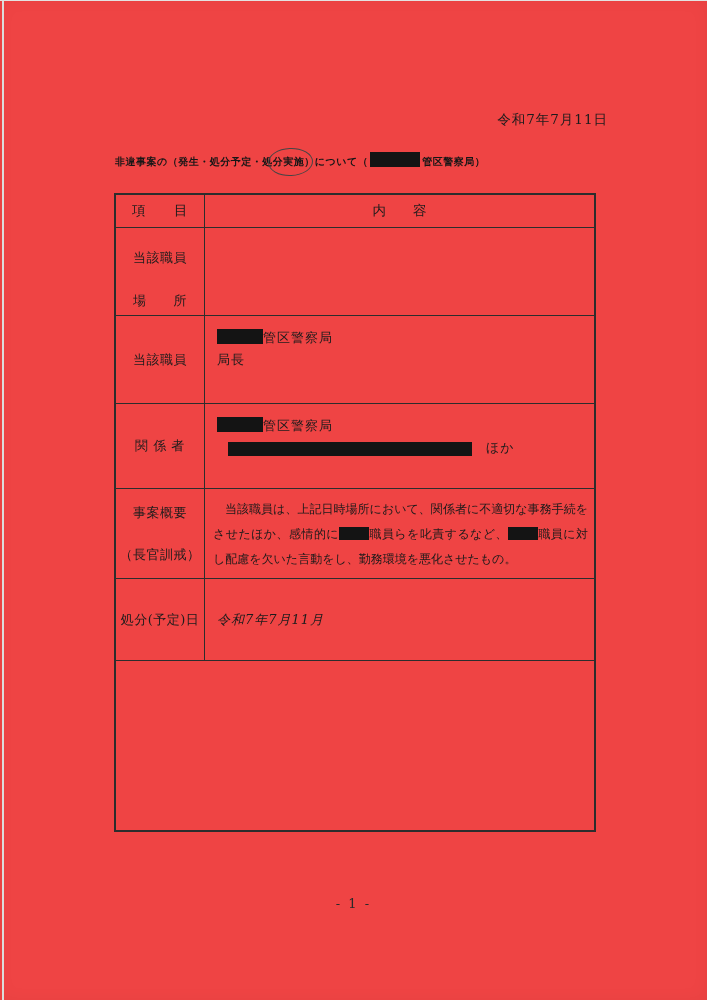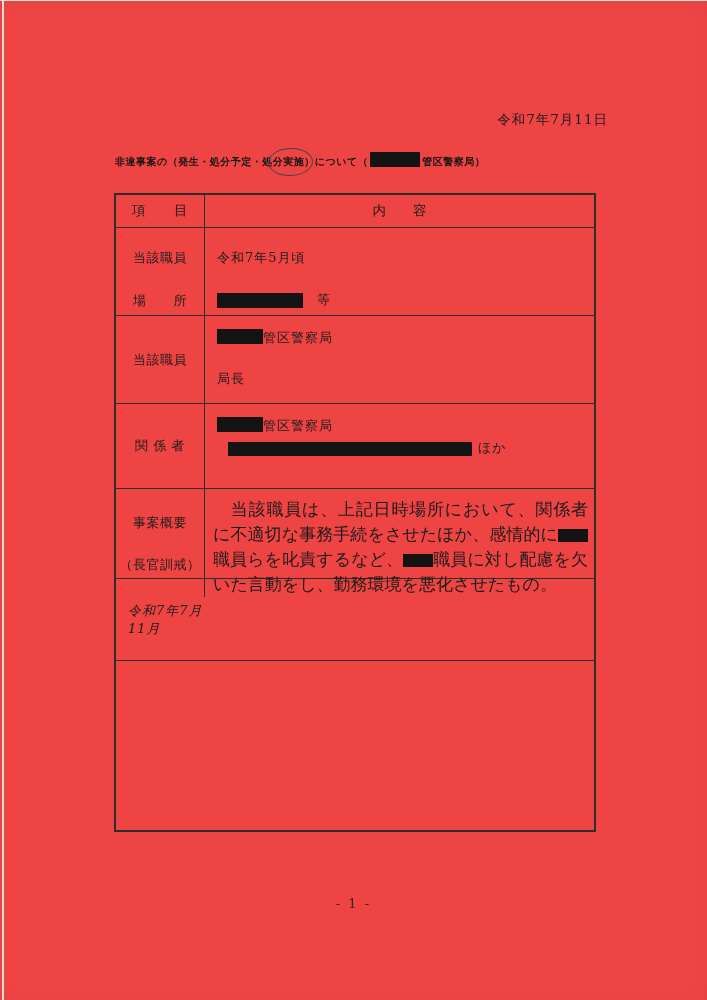--- a/index.html
+++ b/index.html
@@ -81,35 +81,35 @@
     display: flex; align-items: center; justify-content: center;
     padding-left: 0;
   }
   .row-incident { height: 88px; }
   .row-incident .label-cell { justify-content: flex-start; padding-top: 21px; gap: 25px; }
   .row-incident .content-cell { padding-top: 21px; }
   .row-incident .line2 { margin-top: 24px; }
 
   .row-subject  { height: 88px; }
   .row-subject .content-cell { padding-top: 13px; line-height: 16px; }
-  .row-subject .sline { margin-top: 25px; }
+  .row-subject .sline { margin-top: 6px; }
   .row-subject .indent { padding-left: 21px; }
 
   .row-related  { height: 85px; }
   .row-related .content-cell { padding-top: 13px; line-height: 16px; }
   .row-related .sline { margin-top: 6px; padding-left: 11px; }
-  .row-related .suffix { margin-left: 6px; vertical-align: 2px; }
+  .row-related .suffix { margin-left: 14px; vertical-align: 2px; }
 
   .row-summary  { height: 90px; }
   .row-summary .label-cell { line-height: 25px; gap: 17px; }
   .row-summary .content-cell {
     padding: 8px 6px 0 8px;
   }
   .row-summary p {
-    font-size: 17px; line-height: 25px;
+    font-size: 12px; line-height: 25px;
     text-align: justify;
     color: #1a1a1a;
   }
 
   .row-dispdate { height: 82px; }
   .row-dispdate .content-cell,
   .row-displevel .content-cell {
     display: flex; align-items: center; font-style: italic;
   }
   .row-displevel { height: 42px; }
@@ -142,24 +142,20 @@
     <div class="tr row-header">
       <div class="label-cell">項　　目</div>
       <div class="content-cell">内　　容</div>
     </div>
 
     <div class="tr row-incident">
       <div class="label-cell">
         <div>当該職員</div>
         <div>場　　所</div>
       </div>
-      <div class="content-cell">
-        <div class="content-text">令和7年5月頃</div>
-        <div class="line2"><span class="redact place-bar"></span><span class="suffix" style="margin-left:14px;vertical-align:2px;">等</span></div>
-      </div>
     </div>
 
     <div class="tr row-subject">
       <div class="label-cell">当該職員</div>
       <div class="content-cell">
         <div><span class="redact org-bar"></span><span class="content-text">管区警察局</span></div>
         <div class="sline content-text">局長</div>
       </div>
     </div>
 
@@ -175,20 +171,21 @@
       <div class="label-cell">
         <div>事案概要</div>
         <div>（長官訓戒）</div>
       </div>
       <div class="content-cell">
         <p><span>　当該職員は、上記日時場所において、関係者に不適切な事務手続をさせたほか、感情的に</span><span class="redact inline-bar"></span><span>職員らを叱責するなど、</span><span class="redact inline-bar"></span><span>職員に対し配慮を欠いた言動をし、勤務環境を悪化させたもの。</span></p>
       </div>
     </div>
 
     <div class="tr row-dispdate">
+      <div class="label-cell">処分(予定)日</div>
       <div class="content-cell content-text">令和7年7月11月</div>
     </div>
 
     <div class="tr row-displevel">
     </div>
 
 
   </div>
 
   <div class="page-footer">- 1 -</div>

